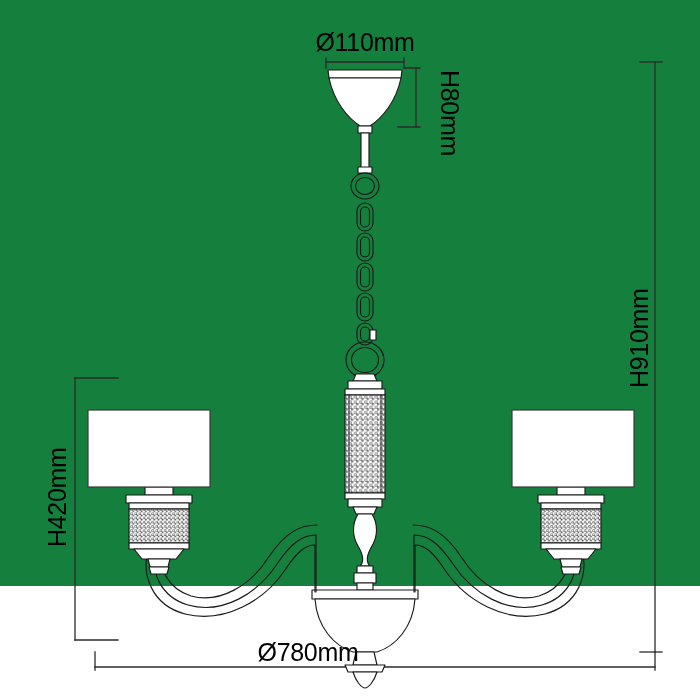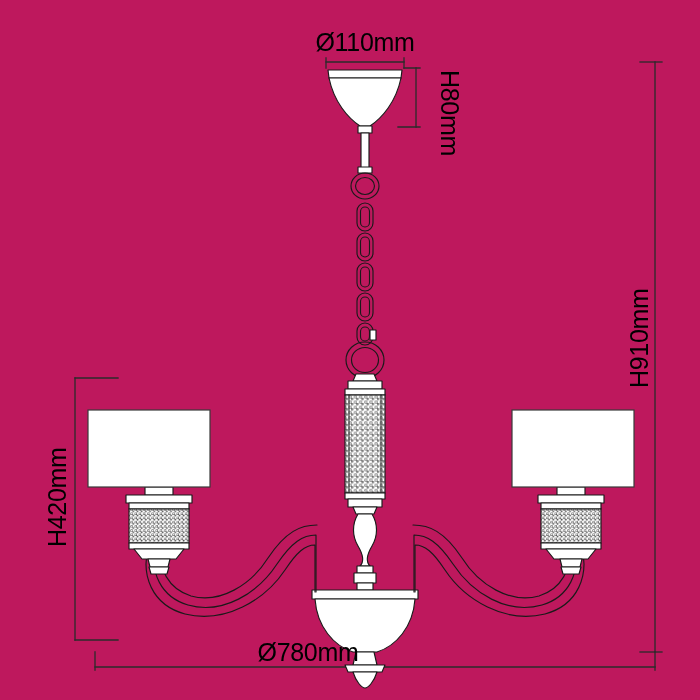--- a/index.html
+++ b/index.html
@@ -10,22 +10,22 @@
   body {
     width: 700px;
     height: 700px;
     font-family: "Liberation Sans", sans-serif;
     overflow: hidden;
     position: relative;
   }
   #drawing-root {
     position: relative;
     width: 700px;
-    height: 700px;
-    background: #be185d;
+    height: 586px;
+    background: #15803d;
   }
   svg.canvas {
     position: absolute;
     left: 0;
     top: 0;
     width: 700px;
     height: 700px;
     display: block;
   }
   .dim-text {

